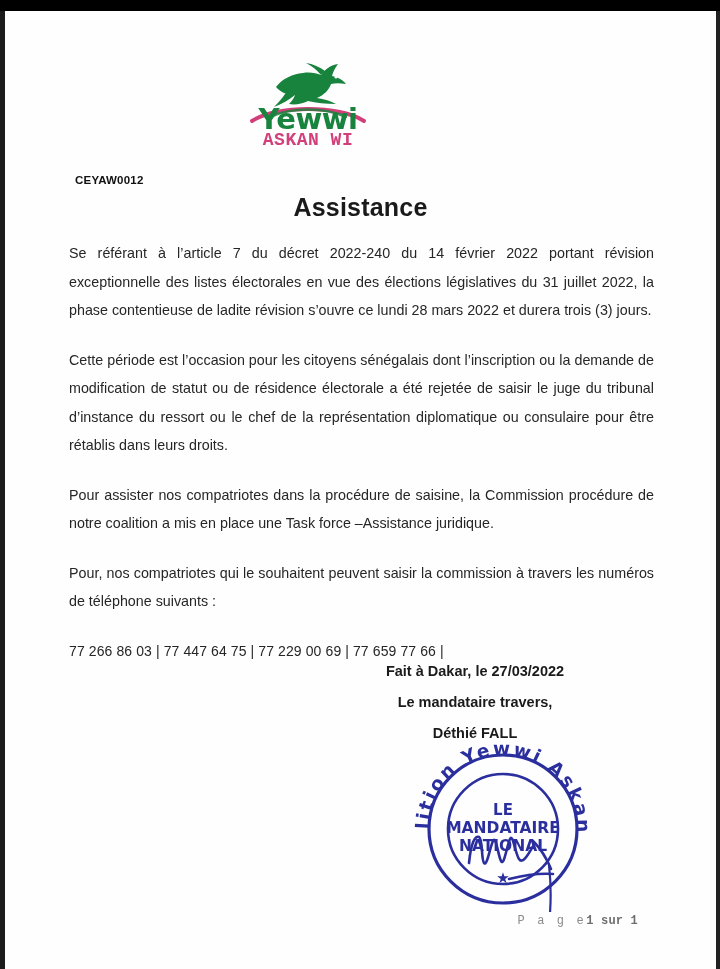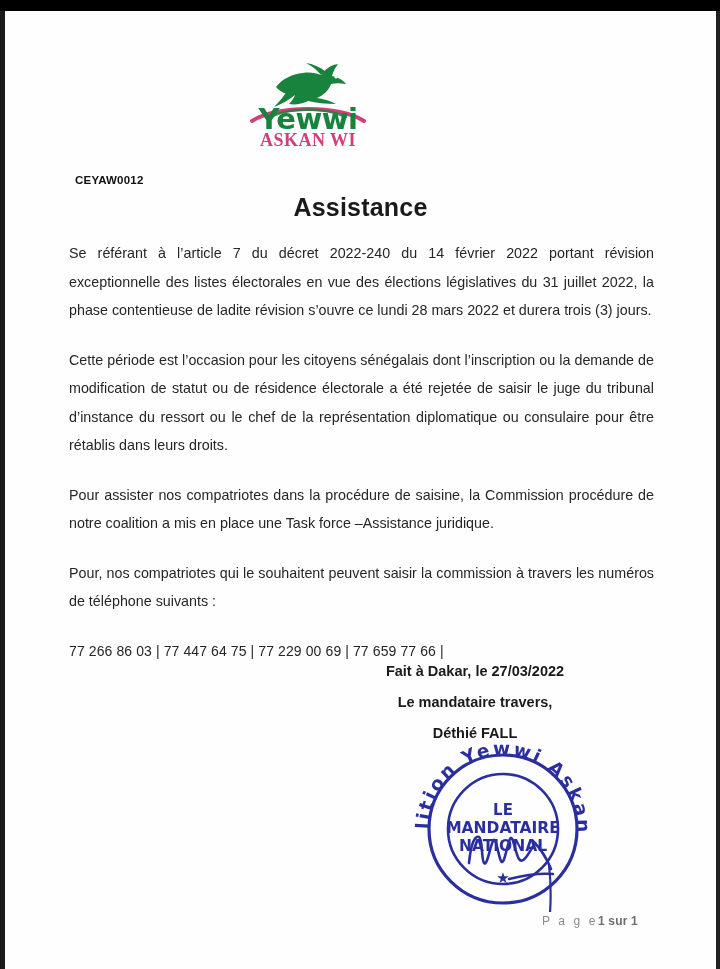--- a/index.html
+++ b/index.html
@@ -95,21 +95,21 @@
     letter-spacing: -0.5px;
     color: #17833c;
     line-height: 1;
   }
   #logo-word-askan {
     position: absolute;
     top: 76px;
     left: 0;
     width: 132px;
     text-align: center;
-    font-family: Liberation Serif, serif;
+    font-family: Liberation Mono, monospace;
     font-weight: bold;
     font-size: 18px;
     letter-spacing: 0.5px;
     color: #d1407a;
     line-height: 1;
   }
 
   
   #ref-code {
     position: absolute;
@@ -186,21 +186,21 @@
   #stamp svg { display: block; }
 
   
   #page-footer {
     position: absolute;
     top: 903px;
     left: 0;
     width: 711px;
     text-align: right;
     padding-right: 78px;
-    font-family: Liberation Sans, sans-serif;
+    font-family: Liberation Mono, monospace;
     font-size: 12px;
     color: #8b8b8b;
   }
   #footer-word {
     letter-spacing: 2.6px;
   }
   #footer-count {
     font-weight: bold;
     color: #6f6f6f;
     letter-spacing: 0.2px;

